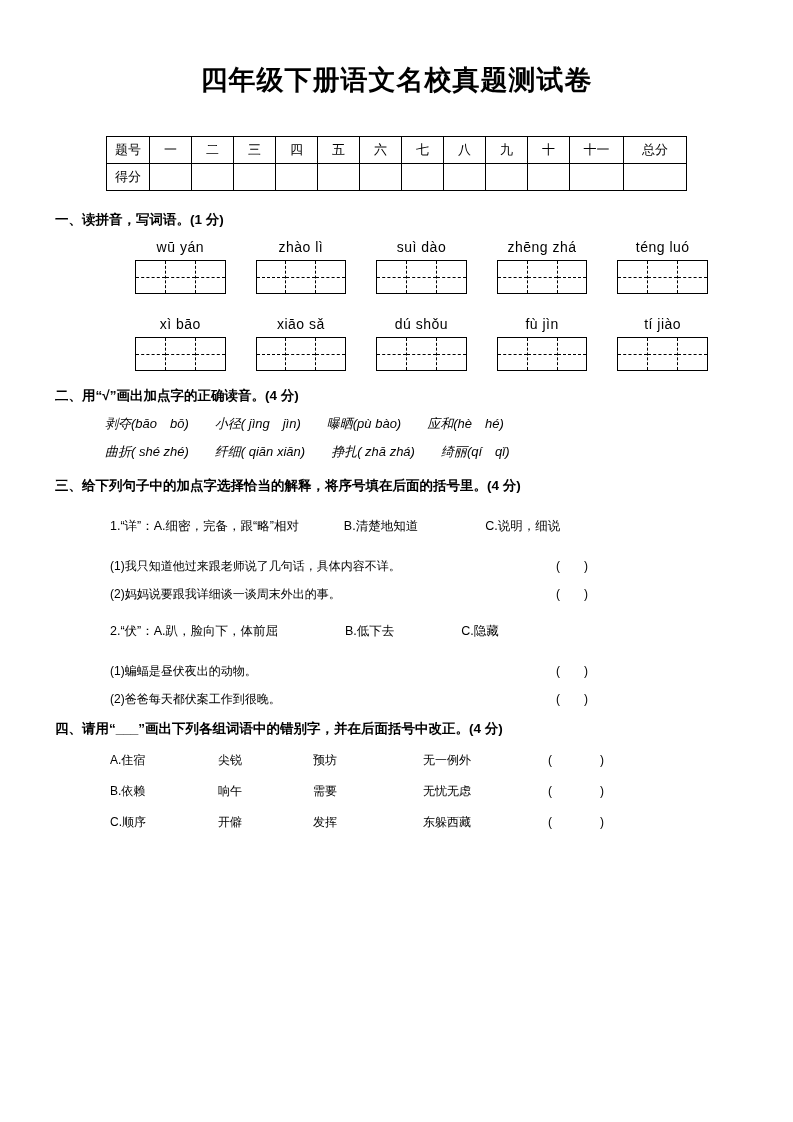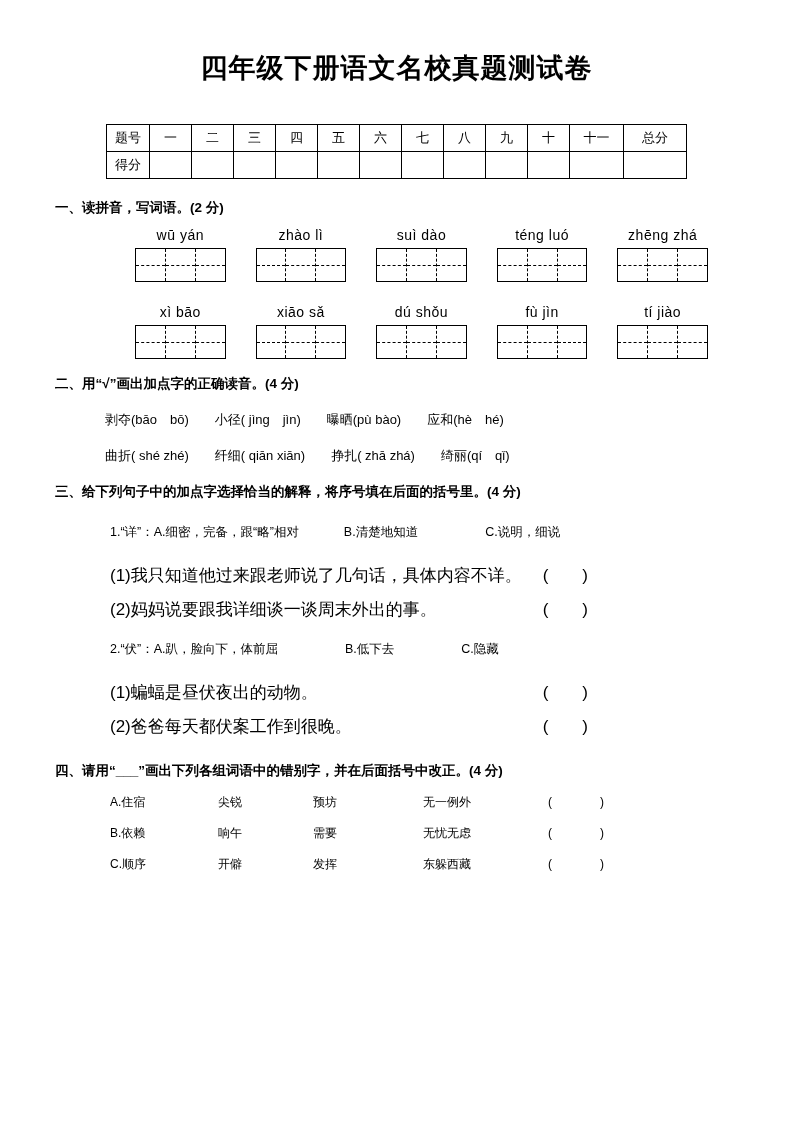--- a/index.html
+++ b/index.html
@@ -19,20 +19,21 @@
     height: 1122px;
     box-sizing: border-box;
     padding: 50px 55px 0 55px;
     position: relative;
   }
   .title {
     text-align: center;
     font-size: 27px;
     font-weight: bold;
     letter-spacing: 1px;
+    margin-top: 12px;
     margin-bottom: 38px;
   }
   
   .score-table-wrap {
     display: flex;
     justify-content: center;
     margin-bottom: 20px;
   }
   table.score {
     border-collapse: collapse;
@@ -90,36 +91,37 @@
     left: 0; right: 0; top: 50%;
     border-top: 1px dashed #000;
   }
   .grid-row-gap { height: 18px; }
 
   
   .choice-row {
     display: flex;
     padding-left: 50px;
     font-size: 13px;
-    margin: 18px 0;
+    margin: 10px 0;
+    font-style: italic;
   }
   .choice-item { margin-right: 26px; white-space: nowrap; }
 
   
   .exp-line {
     font-size: 12.5px;
     padding-left: 55px;
     margin: 23px 0;
     position: relative;
   }
   .gap-a { display: inline-block; width: 38px; }
   .gap-b { display: inline-block; width: 60px; }
 
   .sub-q {
-    font-size: 17px;
+    font-size: 12px;
     padding-left: 55px;
     margin: 11px 0;
     display: flex;
     justify-content: space-between;
   }
   .sub-q .txt { }
   .sub-q .paren { margin-left: auto; margin-right: 150px; }
 
   
   .err-row {
@@ -171,21 +173,21 @@
         <td class="num"></td>
         <td class="num"></td>
         <td class="num"></td>
         <td class="wide"></td>
         <td class="tot"></td>
       </tr>
     </tbody>
       </table>
   </div>
 
-  <div class="section-head">一、读拼音，写词语。(2 分)</div>
+  <div class="section-head">一、读拼音，写词语。(1 分)</div>
 
   <div class="pinyin-row">
     <div class="pinyin-cellgroup">
       <div class="pinyin-label">wū yán</div>
       <div class="tianzi">
           <div class="cell"></div>
           <div class="cell"></div>
           <div class="cell"></div>
         </div>
     </div>
@@ -199,29 +201,29 @@
     </div>
     <div class="pinyin-cellgroup">
       <div class="pinyin-label">suì dào</div>
       <div class="tianzi">
           <div class="cell"></div>
           <div class="cell"></div>
           <div class="cell"></div>
         </div>
     </div>
     <div class="pinyin-cellgroup">
+      <div class="pinyin-label">zhēng zhá</div>
+      <div class="tianzi">
+          <div class="cell"></div>
+          <div class="cell"></div>
+          <div class="cell"></div>
+        </div>
+    </div>
+    <div class="pinyin-cellgroup">
       <div class="pinyin-label">téng luó</div>
-      <div class="tianzi">
-          <div class="cell"></div>
-          <div class="cell"></div>
-          <div class="cell"></div>
-        </div>
-    </div>
-    <div class="pinyin-cellgroup">
-      <div class="pinyin-label">zhēng zhá</div>
       <div class="tianzi">
           <div class="cell"></div>
           <div class="cell"></div>
           <div class="cell"></div>
         </div>
     </div>
   </div>
 
   <div class="grid-row-gap"></div>
 
@@ -309,21 +311,21 @@
   </div>
   <div class="sub-q">
     <span class="txt">(1)蝙蝠是昼伏夜出的动物。</span>
     <span class="paren">(　　)</span>
   </div>
   <div class="sub-q">
     <span class="txt">(2)爸爸每天都伏案工作到很晚。</span>
     <span class="paren">(　　)</span>
   </div>
 
-  <div class="section-head" style="margin-top:24px;">四、请用“___”画出下列各组词语中的错别字，并在后面括号中改正。(4 分)</div>
+  <div class="section-head" style="margin-top:12px;">四、请用“___”画出下列各组词语中的错别字，并在后面括号中改正。(4 分)</div>
 
   <div class="err-row">
     <span class="c1">A.住宿</span>
     <span class="c2">尖锐</span>
     <span class="c3">预坊</span>
     <span class="c4">无一例外</span>
     <span class="c5">(　　　　)</span>
   </div>
   <div class="err-row">
     <span class="c1">B.依赖</span>

